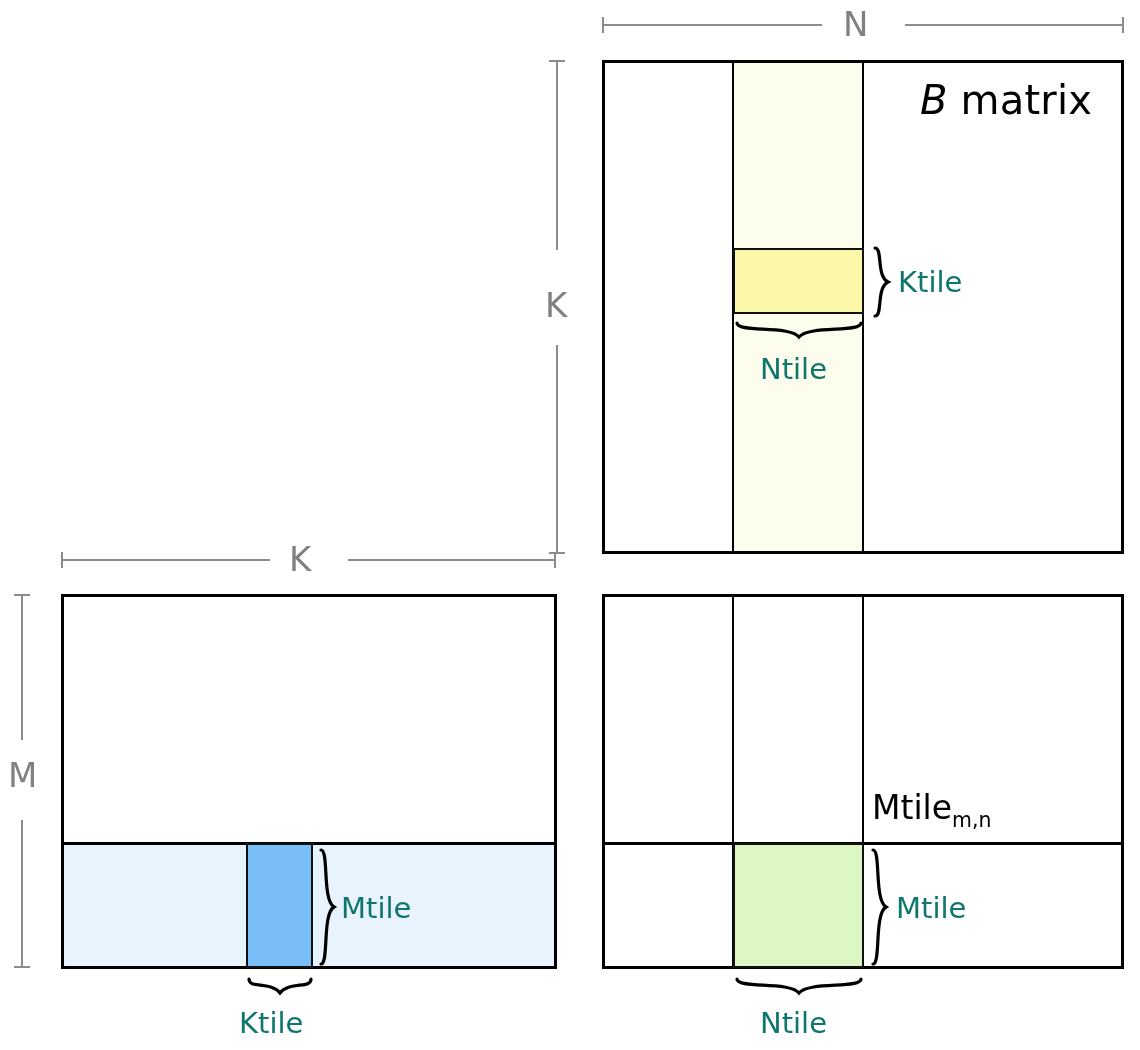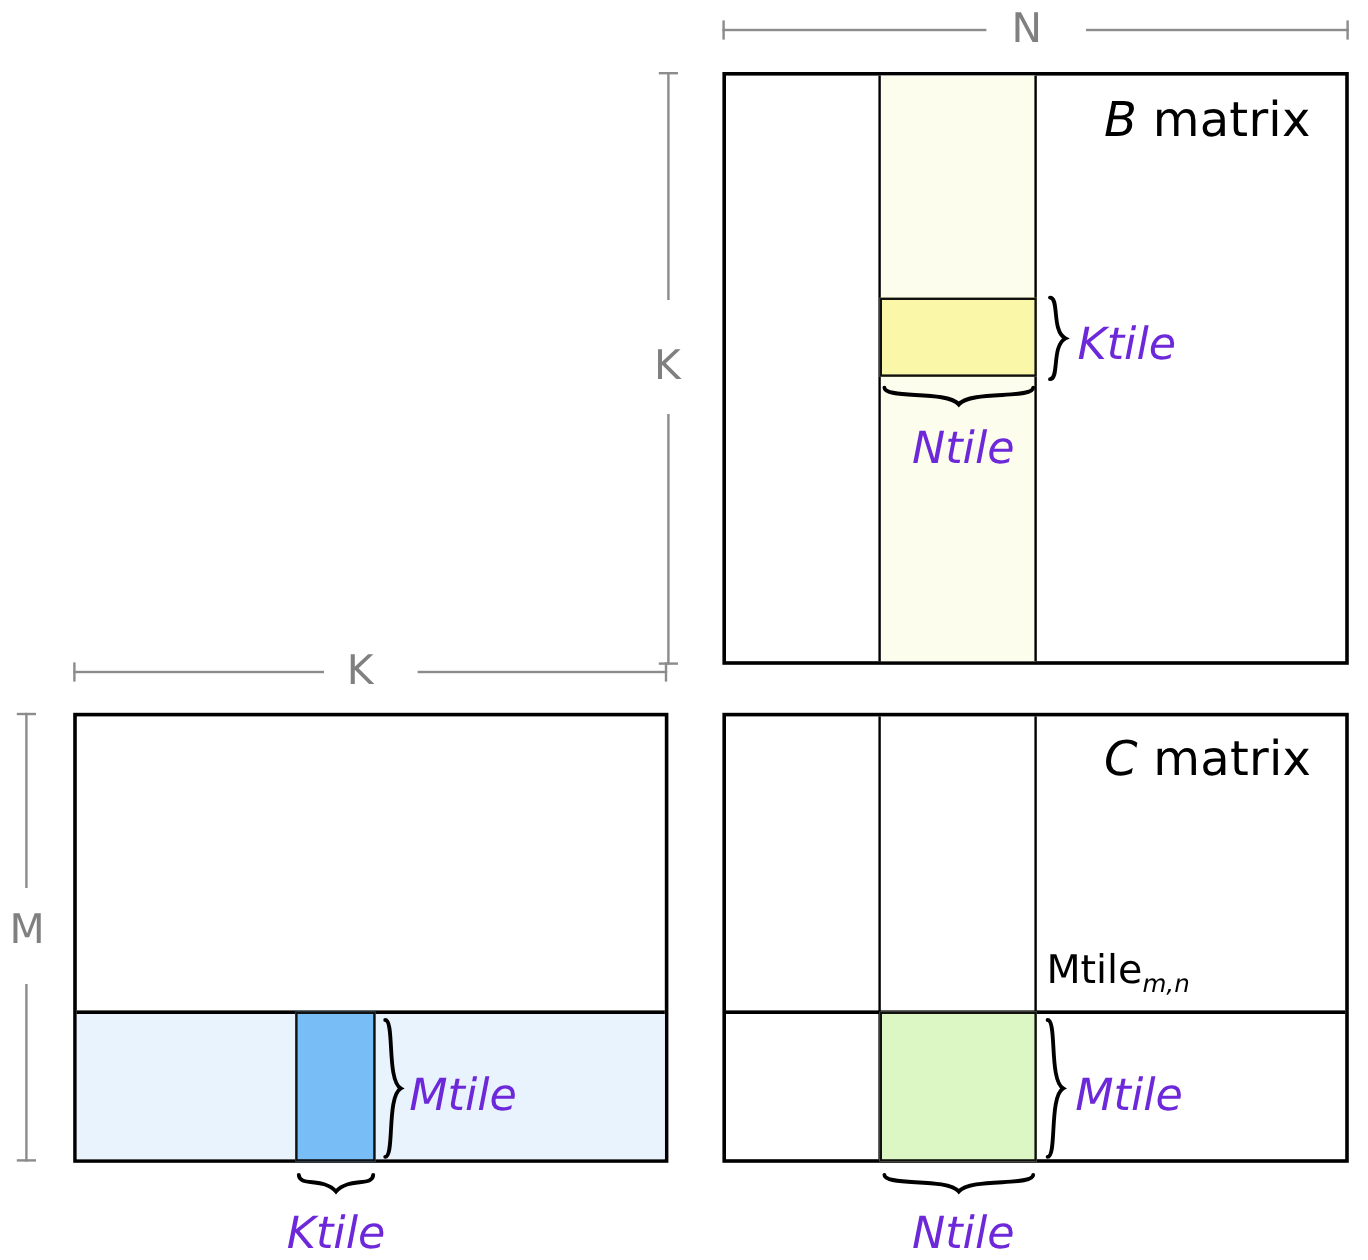--- a/index.html
+++ b/index.html
@@ -75,33 +75,31 @@
     height: 16px;
   }
   .dim-cap-h {
     position: absolute;
     background: #8c8c8c;
     height: 2px;
     width: 16px;
   }
   .brace-label {
     position: absolute;
-    font-style: italic;
-    font-size: 37px;
-    color: #6d28d9;
+    font-size: 29px;
+    color: #0f766e;
     white-space: nowrap;
   }
   .block-label {
     position: absolute;
     font-size: 33px;
     color: #000000;
     white-space: nowrap;
   }
   .block-label sub {
-    font-style: italic;
     font-size: 0.62em;
   }
   svg.brace-svg {
     position: absolute;
     overflow: visible;
   }
   svg.brace-svg path {
     fill: none;
     stroke: #000000;
     stroke-width: 3.2;
@@ -180,23 +178,20 @@
   <div class="brace-label" style="left:239px; top:1006px;">Ktile</div>
 
   <div class="matrix-box" style="left:602px; top:594px; width:522px; height:375px;">
   </div>
   <div class="divider-v" style="left:732px; top:597px; height:369px; width:2px; background:#000;"></div>
   <div class="divider-v" style="left:862px; top:597px; height:369px; width:2px; background:#000;"></div>
   <div class="divider-h" style="left:605px; top:842px; width:516px;"></div>
 
   <div class="tile" style="left:733px; top:843px; width:131px; height:125px; background:#ddf7c4;"></div>
 
-  <div class="matrix-title" style="left:920px; top:610px;">
-    <span class="ital">C</span><span> matrix</span>
-  </div>
 
   <div class="block-label" style="left:872px; top:788px;">
     <span>Mtile</span><sub>m,n</sub>
   </div>
 
   <svg class="brace-svg" style="left:870px; top:848px;" width="24" height="118" viewBox="0 0 24 118">
     <path d="M3,2 C11,2 4,52 16,59 C4,66 11,116 3,116"></path>
   </svg>
   <div class="brace-label" style="left:896px; top:891px;">Mtile</div>
 

